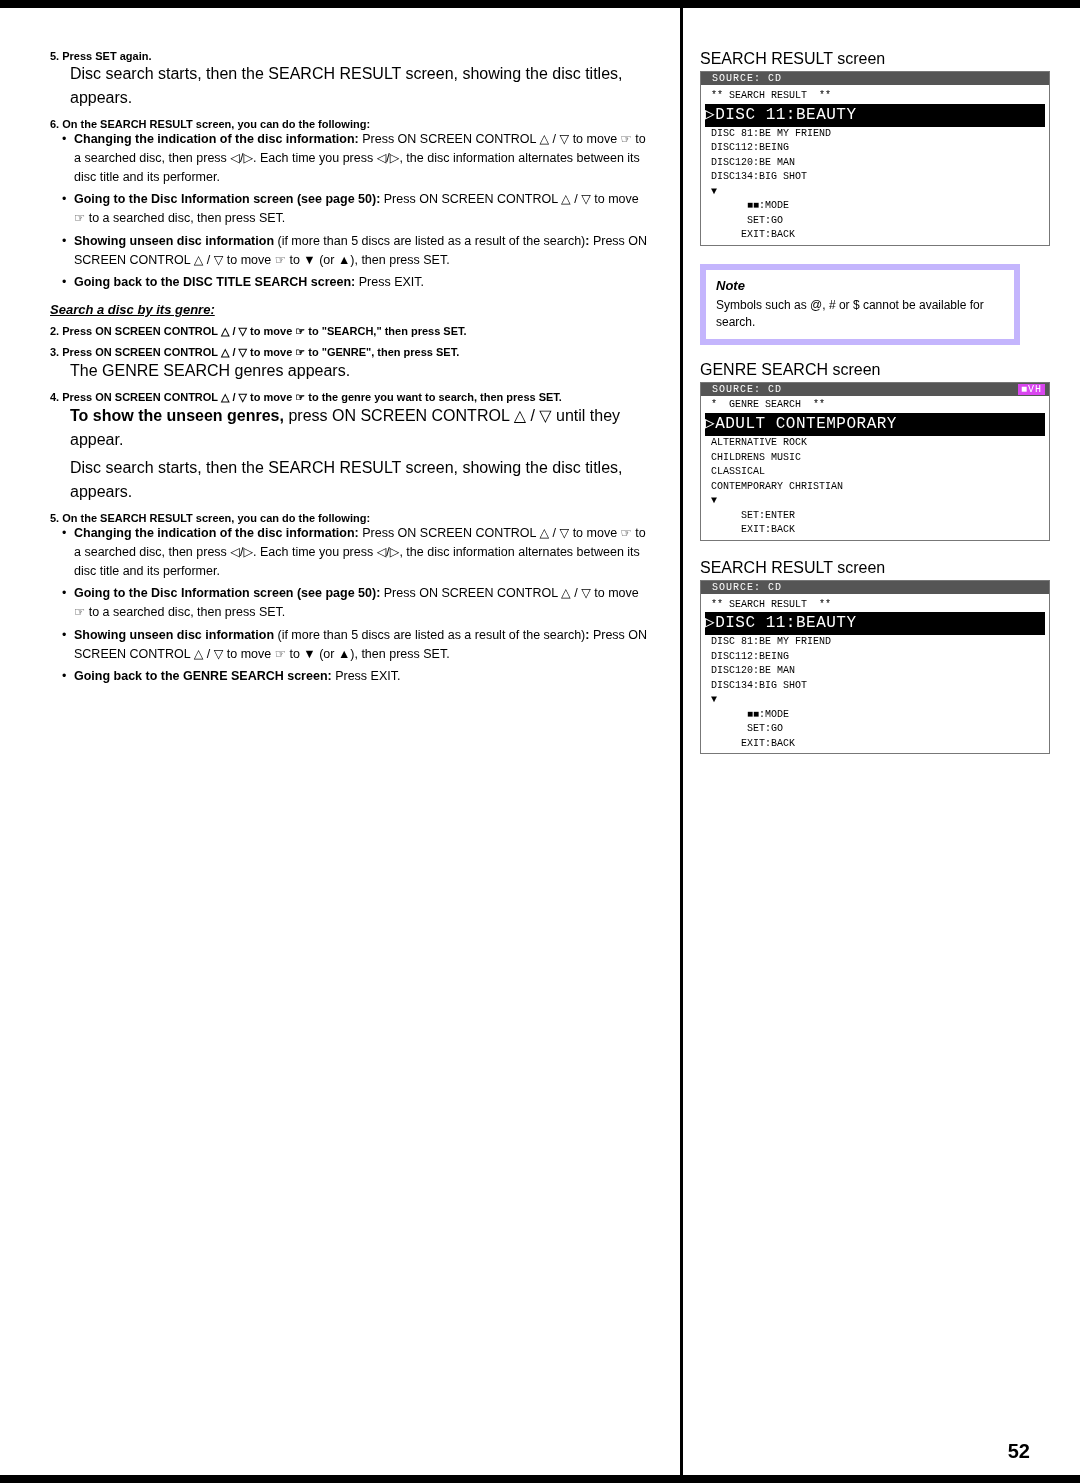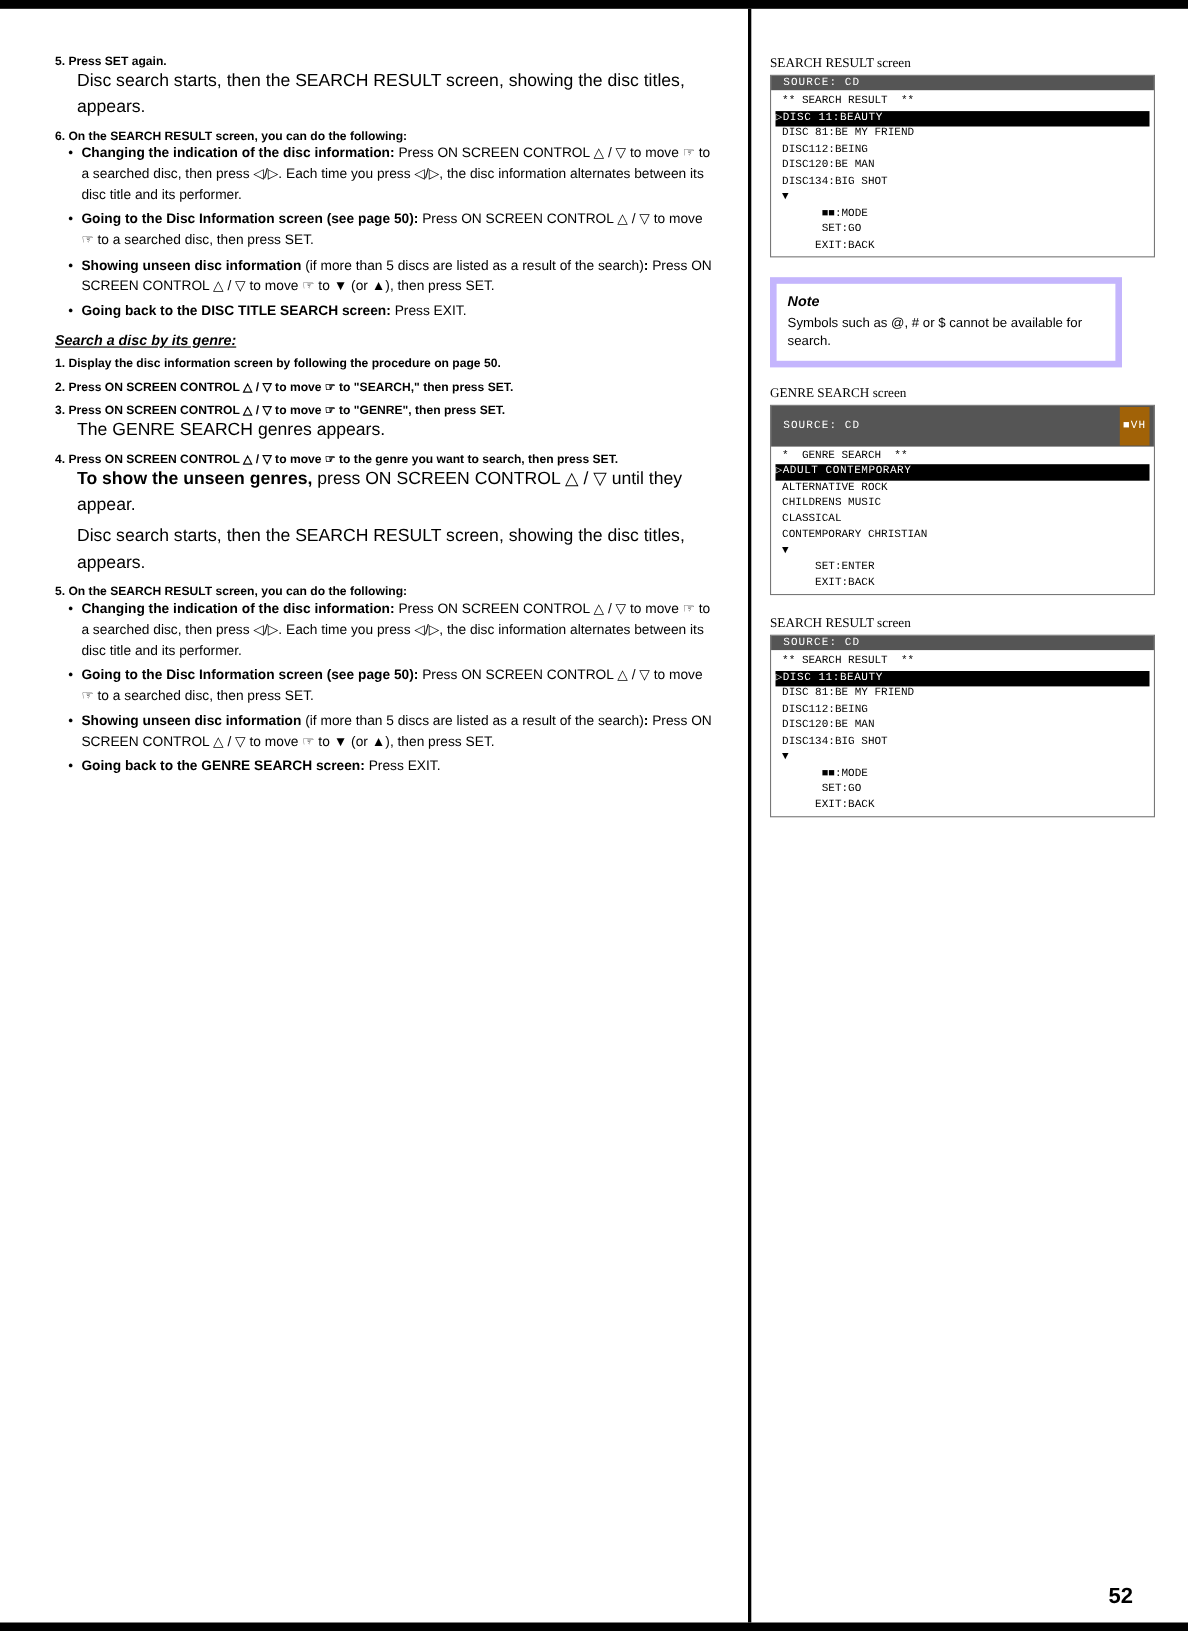--- a/index.html
+++ b/index.html
@@ -113,21 +113,21 @@
     .screen-body {
       font-family: 'Courier New', Courier, monospace;
       font-size: 10px;
       padding: 2px 4px;
       line-height: 1.45;
     }
     .screen-highlighted-row {
       background: #000;
       color: #fff;
       font-family: 'Courier New', Courier, monospace;
-      font-size: 10px;
+      font-size: 16px;
       padding: 0 0;
       letter-spacing: 0.5px;
     }
     .screen-wrapper {
       border: 1.5px solid #777;
       margin-bottom: 4px;
     }
     .note-box {
       border: 6px solid #c4b5fd;
       padding: 8px 10px;
@@ -141,23 +141,22 @@
       margin-bottom: 4px;
     }
     .note-text {
       font-size: 12px;
       line-height: 1.45;
     }
     .screen-section {
       margin-bottom: 18px;
     }
     .right-col-label {
-      font-size: 12px;
+      font-size: 16px;
       margin-bottom: 3px;
-      font-family: Liberation Serif, serif;
     }
     .bold { font-weight: bold; }
   </style>
 </head>
 <body>
 
 <div class="page-container">
   <div class="top-bar"></div>
   <div class="vertical-divider"></div>
 
@@ -175,23 +174,20 @@
         <li><span class="bold">Going to the Disc Information screen (see page 50):</span> Press ON SCREEN CONTROL △ / ▽ to move ☞ to a searched disc, then press SET.</li>
         <li><span class="bold">Showing unseen disc information</span> (if more than 5 discs are listed as a result of the search)<span class="bold">:</span> Press ON SCREEN CONTROL △ / ▽ to move ☞ to ▼ (or ▲), then press SET.</li>
         <li><span class="bold">Going back to the DISC TITLE SEARCH screen:</span> Press EXIT.</li>
       </ul>
     </div>
 
     <div style="margin-top: 10px; margin-bottom: 8px;">
       <span class="italic-heading">Search a disc by its genre:</span>
     </div>
 
-    <div class="step-item">
-      <div class="step-number-bold">1.  Display the disc information screen by following the procedure on page 50.</div>
-    </div>
 
     <div class="step-item">
       <div class="step-number-bold">2.  Press ON SCREEN CONTROL △ / ▽ to move ☞ to "SEARCH," then press SET.</div>
     </div>
 
     <div class="step-item">
       <div class="step-number-bold">3.  Press ON SCREEN CONTROL △ / ▽ to move ☞ to "GENRE", then press SET.</div>
       <div class="section-text" style="margin-left:20px;">The GENRE SEARCH genres appears.</div>
     </div>
 
@@ -240,21 +236,21 @@
       <div class="note-title">Note</div>
       <div class="note-text">Symbols such as @, # or $
 cannot be available for search.</div>
     </div>
 
     <div class="screen-section">
       <div class="right-col-label">GENRE SEARCH screen</div>
       <div class="screen-wrapper">
         <div style="display:flex; justify-content:space-between; align-items:center; background:#555; color:#fff; font-family:'Courier New',Courier,monospace; font-size:10px; padding:1px 4px; letter-spacing:1px;">
           <span>&nbsp;SOURCE: CD</span>
-          <span style="background:#a16207; padding:12px 3px;">■VH</span>
+          <span style="background:#d946ef; padding:0 3px;">■VH</span>
         </div>
         <div class="screen-body">
           <div>&nbsp;*&nbsp;&nbsp;GENRE SEARCH&nbsp;&nbsp;**</div>
           <div class="screen-highlighted-row">▷ADULT CONTEMPORARY</div>
           <div>&nbsp;ALTERNATIVE ROCK</div>
           <div>&nbsp;CHILDRENS MUSIC</div>
           <div>&nbsp;CLASSICAL</div>
           <div>&nbsp;CONTEMPORARY CHRISTIAN</div>
           <div>&nbsp;▼</div>
           <div>&nbsp;&nbsp;&nbsp;&nbsp;&nbsp;&nbsp;SET:ENTER</div>

